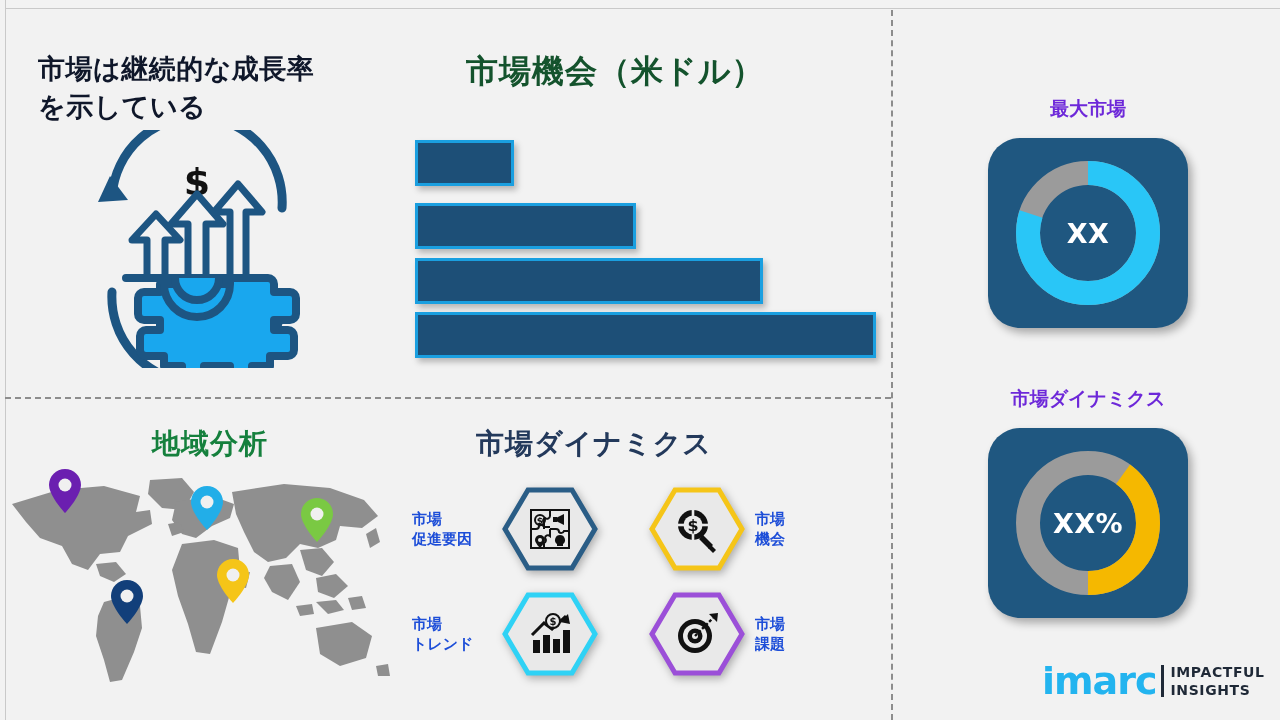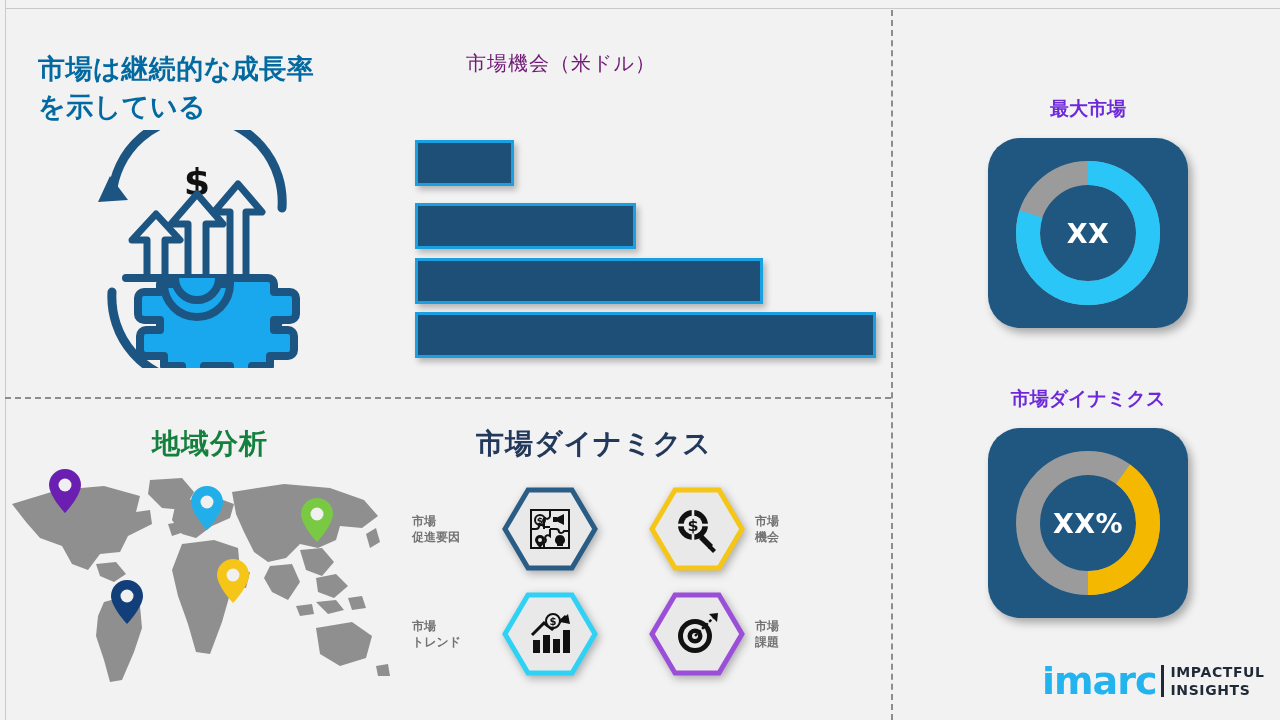--- a/index.html
+++ b/index.html
@@ -17,27 +17,27 @@
   .frame-top{position:absolute;left:5px;top:8px;width:1275px;height:1px;background:#c9c9c9;}
 
   
   .div-vert{position:absolute;left:891px;top:10px;width:0;height:710px;
             border-left:2px dashed #8d8d8d;}
   .div-horiz{position:absolute;left:5px;top:397px;width:886px;height:0;
             border-top:2px dashed #8d8d8d;}
 
   
   .q1-title{position:absolute;left:38px;top:50px;width:350px;
-            font-size:27px;font-weight:700;line-height:1.42;color:#0369a1;
+            font-size:27px;font-weight:700;line-height:1.42;color:#0f172a;
             letter-spacing:.5px;}
   .growth-icon{position:absolute;left:68px;top:130px;width:258px;height:238px;}
 
   
   .q2-title{position:absolute;left:466px;top:50px;width:430px;
-            font-size:20px;font-weight:400;color:#701a75;letter-spacing:1px;}
+            font-size:32px;font-weight:700;color:#14532d;letter-spacing:1px;}
   .bars{position:absolute;left:415px;top:140px;width:470px;height:215px;}
   .bar-row{position:absolute;left:0;}
   .bar{
     height:100%;
     background:#1d4f77;
     border:3px solid #1a9fe0;
     box-sizing:border-box;
     box-shadow:3px 4px 6px rgba(0,0,0,.25);
   }
 
@@ -45,21 +45,21 @@
   .q3-title{position:absolute;left:152px;top:425px;
             font-size:28px;font-weight:700;color:#15803d;letter-spacing:1px;}
   .map-wrap{position:absolute;left:0px;top:466px;width:400px;height:230px;}
   .map-svg{width:100%;height:100%;}
   .pin{position:absolute;width:34px;height:46px;}
 
   
   .q4-title{position:absolute;left:476px;top:425px;
             font-size:28px;font-weight:700;color:#23395b;letter-spacing:1px;}
   .dyn-item{position:absolute;display:flex;align-items:center;}
-  .dyn-label{font-size:12px;font-weight:700;line-height:1.35;color:#737373;white-space:pre-line;}
+  .dyn-label{font-size:15px;font-weight:700;line-height:1.35;color:#1d4ed8;white-space:pre-line;}
   .hex{position:relative;width:96px;height:84px;display:flex;
        align-items:center;justify-content:center;
        filter:drop-shadow(2px 3px 4px rgba(0,0,0,.3));}
   .hex svg{position:absolute;inset:0;width:100%;height:100%;}
   .hex .glyph{position:relative;width:48px;height:48px;}
 
   
   .donut-title{position:absolute;text-align:center;width:250px;
                font-size:19px;font-weight:700;color:#6d28d9;}
   .donut-card{position:absolute;width:200px;height:190px;border-radius:32px;

